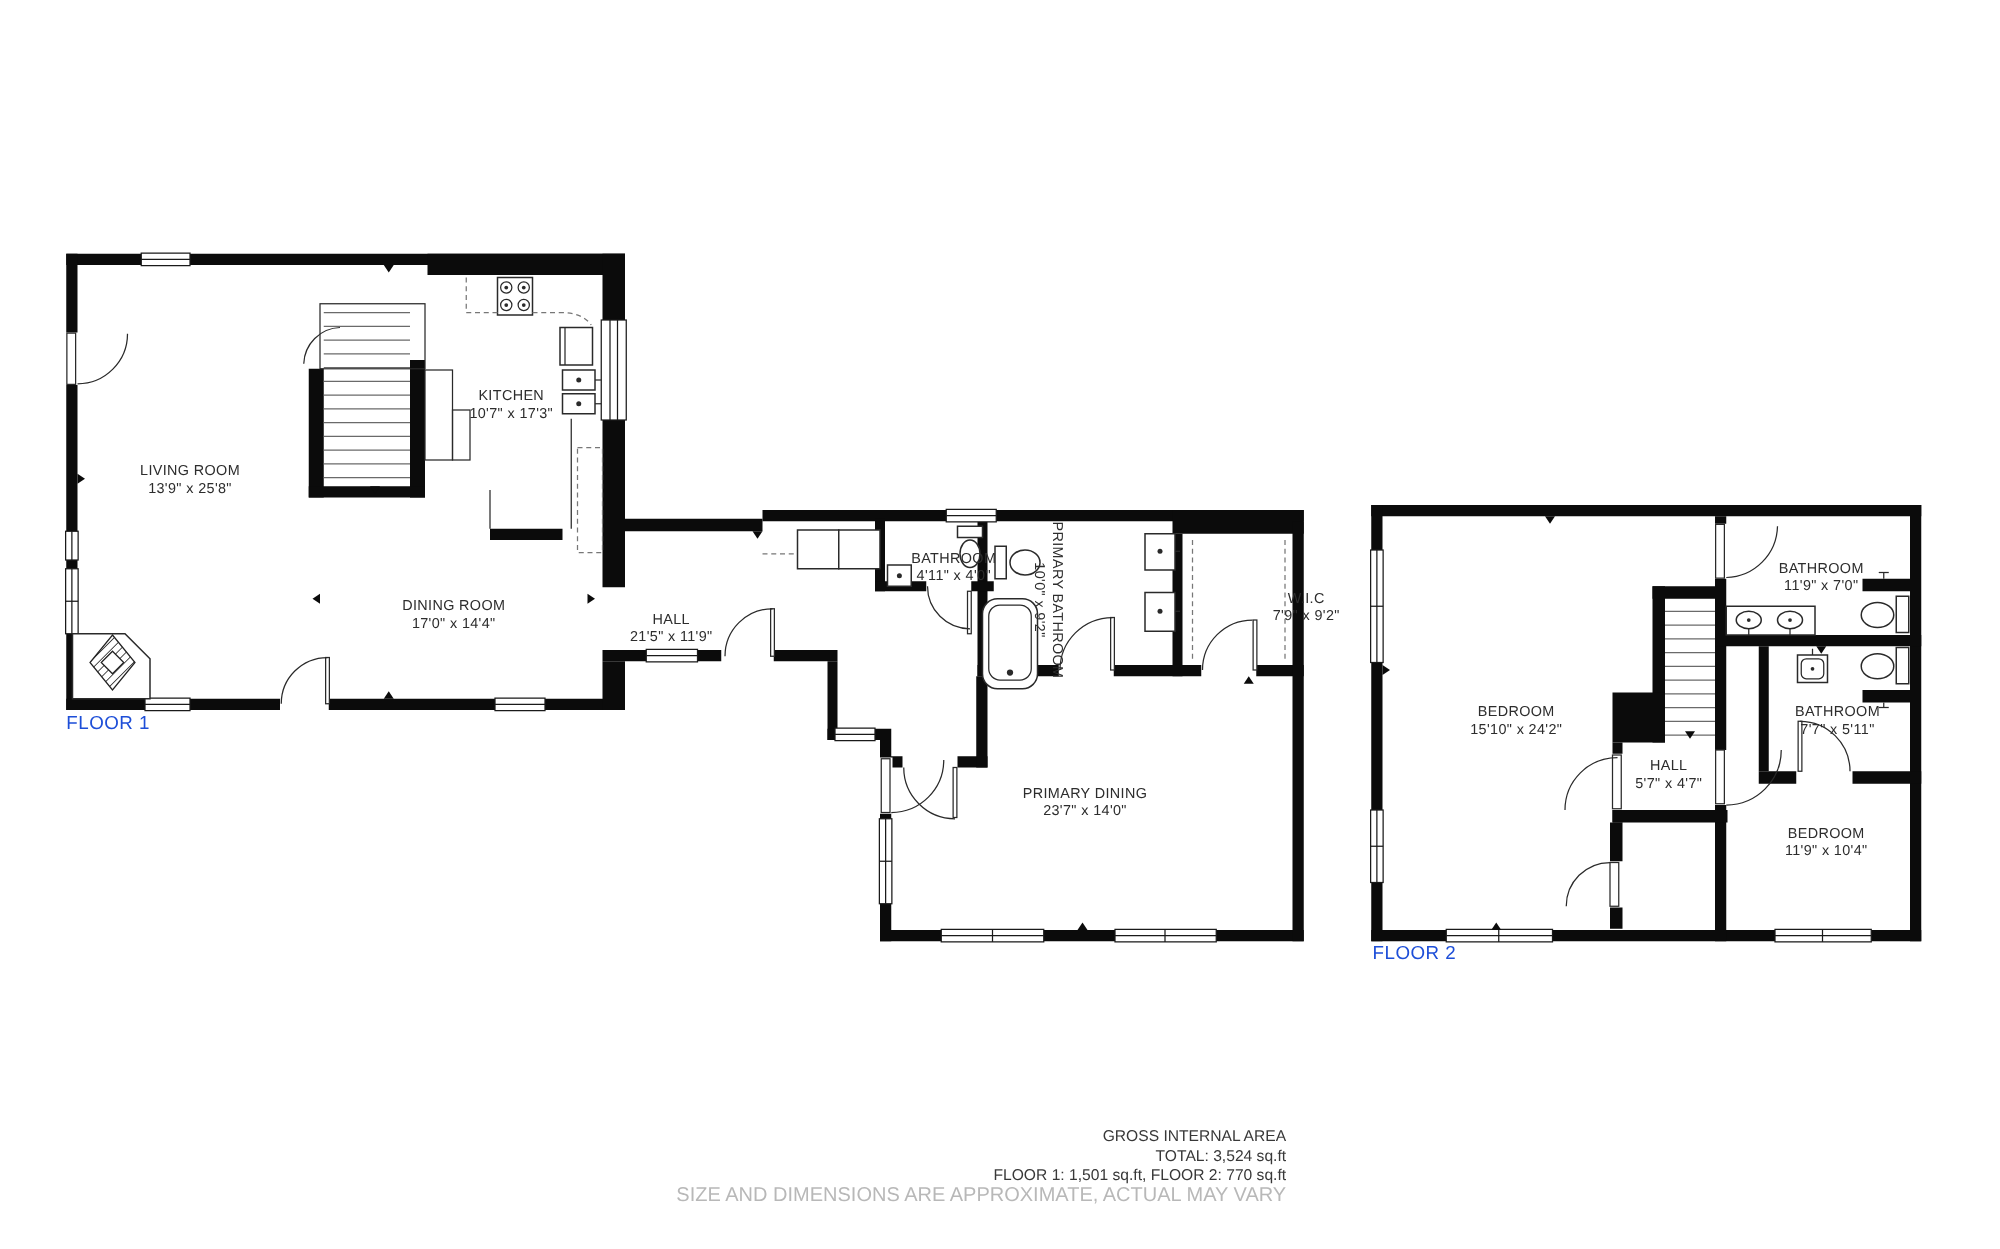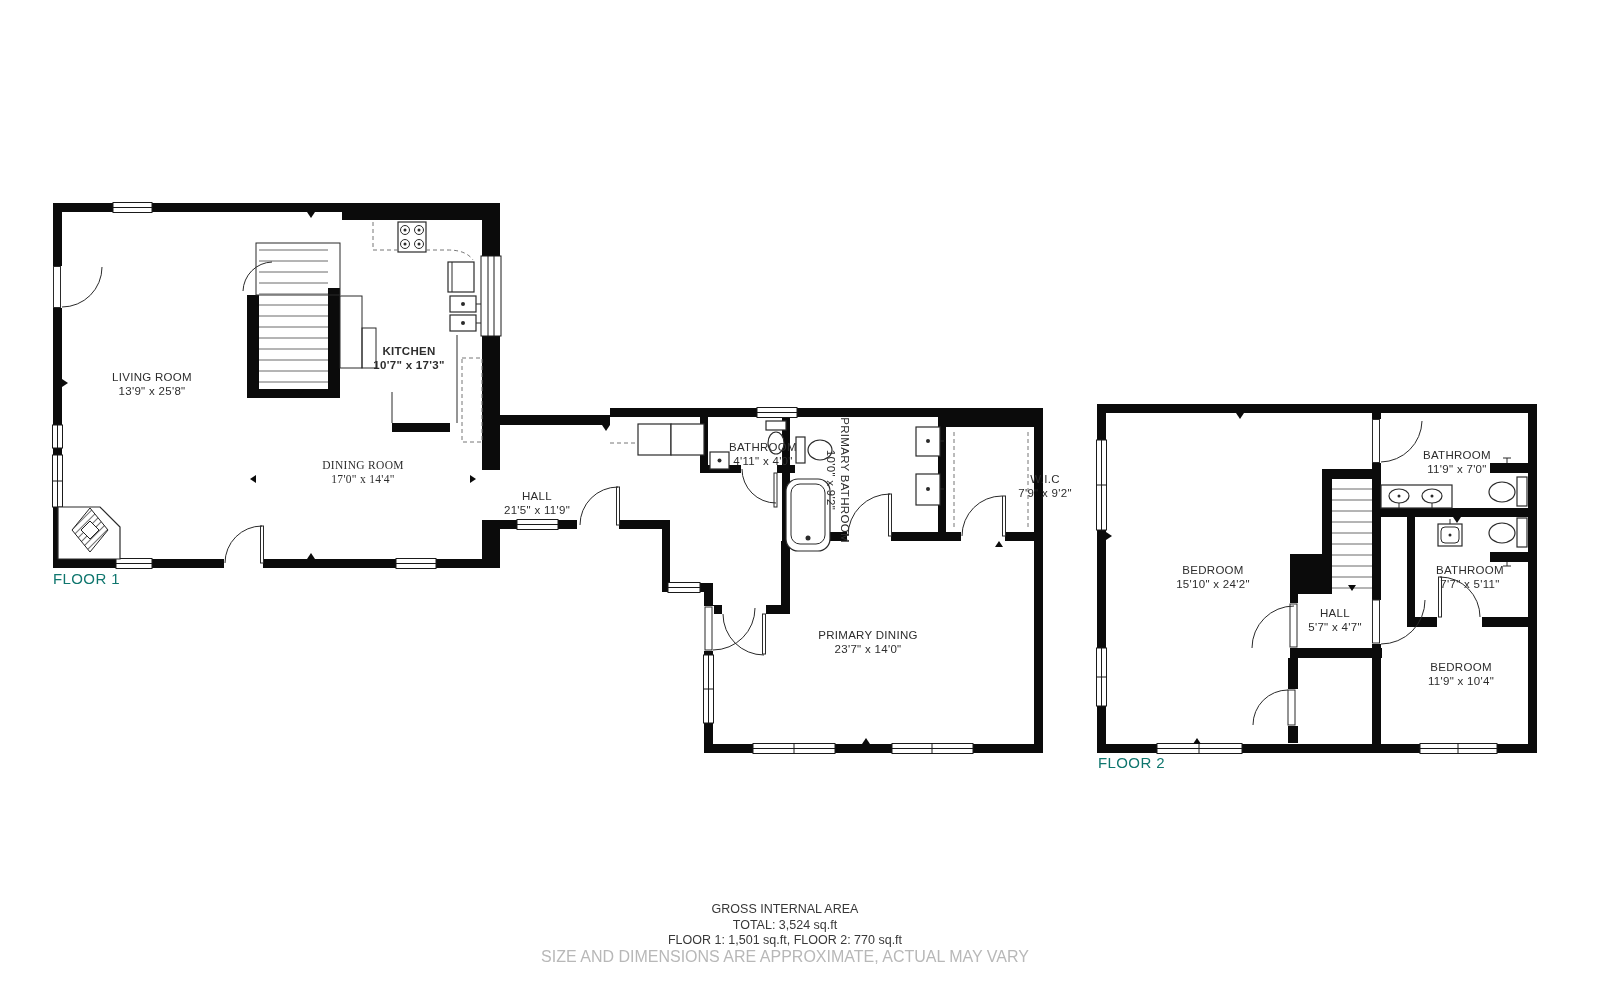--- a/index.html
+++ b/index.html
@@ -14,23 +14,23 @@
   .dash{stroke:#777;stroke-width:1;fill:none;stroke-dasharray:4,3;}
   .arc{stroke:#2a2a2a;stroke-width:1;fill:none;}
   .leaf{fill:#ffffff;stroke:#2a2a2a;stroke-width:1;}
   .win{fill:#ffffff;stroke:#1a1a1a;stroke-width:1;}
   .winline{stroke:#1a1a1a;stroke-width:1;}
   .arrow{fill:#0b0b0b;}
   .bar{fill:#0b0b0b;}
   .room-label{position:absolute;transform:translate(-50%,-50%);text-align:center;
       font-size:11.5px;line-height:14px;letter-spacing:.3px;color:#2d2d2d;white-space:nowrap;}
   .room-label.rot{transform:translate(-50%,-50%) rotate(90deg);}
-  .floor-label{position:absolute;font-size:15px;color:#0f766e;letter-spacing:.4px;}
+  .floor-label{position:absolute;font-size:15px;color:#1d4ed8;letter-spacing:.4px;}
   .footer{position:absolute;left:785px;top:902px;transform:translateX(-50%);
-      text-align:center;font-size:12.5px;line-height:15.5px;color:#383838;white-space:nowrap;}
+      text-align:right;font-size:12.5px;line-height:15.5px;color:#383838;white-space:nowrap;}
   .footer .muted{color:#b8b8b8;font-size:16px;}
 </style>
 </head>
 <body>
 
 <div id="stage">
 
 <svg width="1600" height="999" viewBox="0 0 1600 999">
   <defs>
     <pattern id="hatch" width="5" height="5" patternUnits="userSpaceOnUse" patternTransform="rotate(45)">
@@ -303,25 +303,25 @@
     <path class="arrow" d="M 1193 744 L 1201 744 L 1197 738 Z"></path>
     <path class="arrow" d="M 1348 585 L 1356 585 L 1352 591 Z"></path>
     <path class="arrow" d="M 1453 517 L 1461 517 L 1457 523 Z"></path>
   </g>
 </svg>
 
 <div class="room-label" style="left:152px;top:384px;">
   <div>LIVING ROOM</div>
       <div>13'9" x 25'8"</div>
 </div>
-<div class="room-label" style="left:409px;top:358px;font-weight:bold;">
+<div class="room-label" style="left:409px;top:324px;">
   <div>KITCHEN</div>
       <div>10'7" x 17'3"</div>
 </div>
-<div class="room-label" style="left:363px;top:472px;font-family:Liberation Serif, serif;">
+<div class="room-label" style="left:363px;top:492px;">
   <div>DINING ROOM</div>
       <div>17'0" x 14'4"</div>
 </div>
 <div class="room-label" style="left:537px;top:503px;">
   <div>HALL</div>
       <div>21'5" x 11'9"</div>
 </div>
 <div class="room-label" style="left:763px;top:454px;">
   <div>BATHROOM</div>
       <div>4'11" x 4'0"</div>

